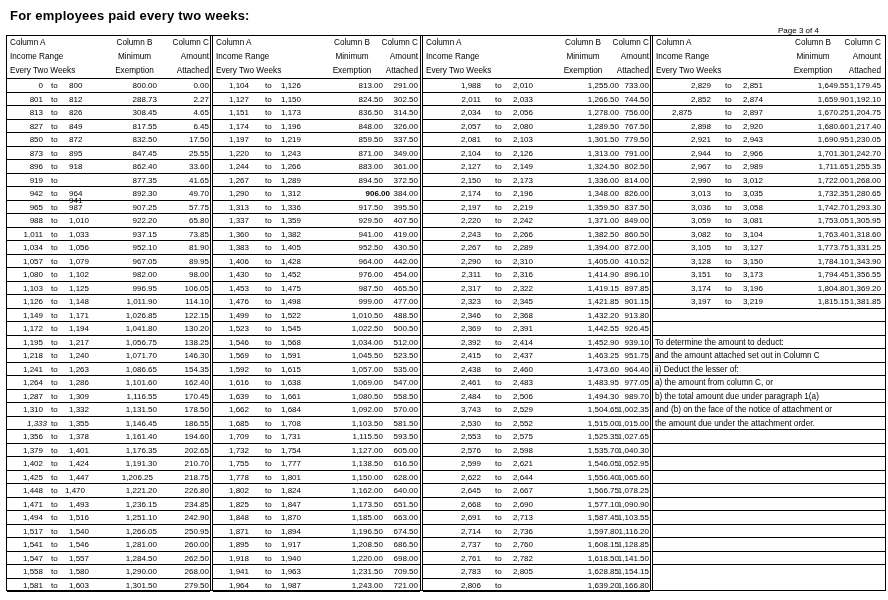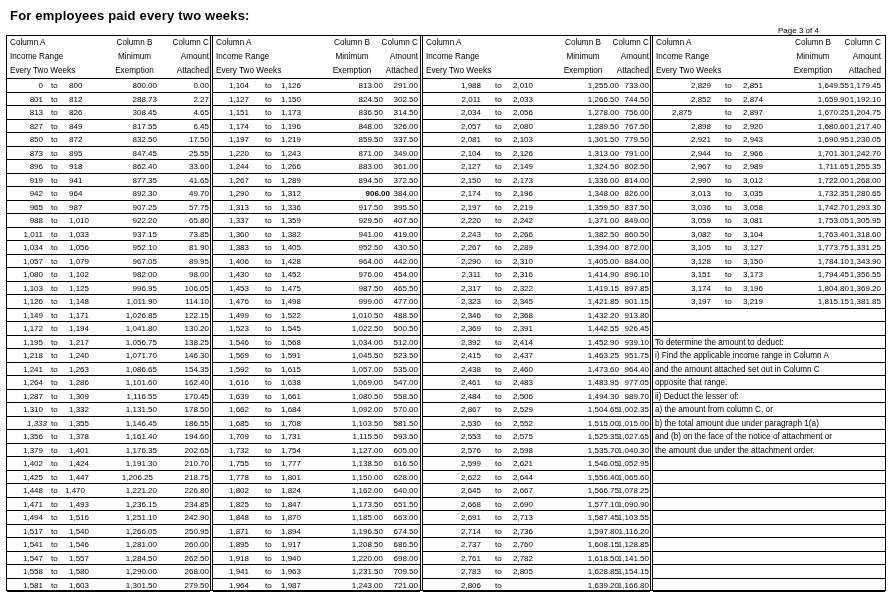--- a/index.html
+++ b/index.html
@@ -95,21 +95,21 @@
         <div class="row">
           <span class="lo" style="left: 0px; width: 36px;">896</span>
           <span class="to" style="left: 44px;">to</span>
           <span class="hi" style="left: 62px;">918</span>
           <span class="b" style="left: 100px; width: 50px;">862.40</span>
           <span class="c" style="left: 155px; width: 47px;">33.60</span>
         </div>
         <div class="row">
           <span class="lo" style="left: 0px; width: 36px;">919</span>
           <span class="to" style="left: 44px;">to</span>
-          <span class="hi" style="left: 62px;">941</span>
+          <span class="hi" style="left: 62px; margin-top: 20px;">941</span>
           <span class="b" style="left: 100px; width: 50px;">877.35</span>
           <span class="c" style="left: 155px; width: 47px;">41.65</span>
         </div>
         <div class="row">
           <span class="lo" style="left: 0px; width: 36px;">942</span>
           <span class="to" style="left: 44px;">to</span>
           <span class="hi" style="left: 62px;">964</span>
           <span class="b" style="left: 100px; width: 50px;">892.30</span>
           <span class="c" style="left: 155px; width: 47px;">49.70</span>
         </div>
@@ -713,21 +713,21 @@
           <span class="to" style="left: 72px;">to</span>
           <span class="hi" style="left: 90px;">2,289</span>
           <span class="b" style="left: 120px; width: 76px;">1,394.00</span>
           <span class="c" style="left: 190px; width: 36px;">872.00</span>
         </div>
         <div class="row">
           <span class="lo" style="left: 0px; width: 58px;">2,290</span>
           <span class="to" style="left: 72px;">to</span>
           <span class="hi" style="left: 90px;">2,310</span>
           <span class="b" style="left: 120px; width: 76px;">1,405.00</span>
-          <span class="c" style="left: 190px; width: 36px;">884.00</span>
+          <span class="c" style="left: 190px; width: 36px;">410.52</span>
         </div>
         <div class="row">
           <span class="lo" style="left: 0px; width: 58px;">2,311</span>
           <span class="to" style="left: 72px;">to</span>
           <span class="hi" style="left: 90px;">2,316</span>
           <span class="b" style="left: 120px; width: 76px;">1,414.90</span>
           <span class="c" style="left: 190px; width: 36px;">896.10</span>
         </div>
         <div class="row">
           <span class="lo" style="left: 0px; width: 58px;">2,317</span>
@@ -786,21 +786,21 @@
           <span class="c" style="left: 190px; width: 36px;">977.05</span>
         </div>
         <div class="row">
           <span class="lo" style="left: 0px; width: 58px;">2,484</span>
           <span class="to" style="left: 72px;">to</span>
           <span class="hi" style="left: 90px;">2,506</span>
           <span class="b" style="left: 120px; width: 76px;">1,494.30</span>
           <span class="c" style="left: 190px; width: 36px;">989.70</span>
         </div>
         <div class="row">
-          <span class="lo" style="left: 0px; width: 58px;">2,867</span>
+          <span class="lo" style="left: 0px; width: 58px;">3,743</span>
           <span class="to" style="left: 72px;">to</span>
           <span class="hi" style="left: 90px;">2,529</span>
           <span class="b" style="left: 120px; width: 76px;">1,504.65</span>
           <span class="c" style="left: 190px; width: 36px;">1,002.35</span>
         </div>
         <div class="row">
           <span class="lo" style="left: 0px; width: 58px;">2,530</span>
           <span class="to" style="left: 72px;">to</span>
           <span class="hi" style="left: 90px;">2,552</span>
           <span class="b" style="left: 120px; width: 76px;">1,515.00</span>
@@ -1026,23 +1026,21 @@
         <div class="row">
           <span class="lo" style="left: 0px; width: 58px;">3,197</span>
           <span class="to" style="left: 72px;">to</span>
           <span class="hi" style="left: 90px;">3,219</span>
           <span class="b" style="left: 120px; width: 76px;">1,815.15</span>
           <span class="c" style="left: 190px; width: 38px;">1,381.85</span>
         </div>
         <div class="row note"></div>
         <div class="row note"></div>
         <div class="row note">To determine the amount to deduct:</div>
-        <div class="row note">i) Find the applicable income range in Column A</div>
         <div class="row note">and the amount attached set out in Column C</div>
-        <div class="row note">opposite that range.</div>
         <div class="row note">ii) Deduct the lesser of:</div>
         <div class="row note">a) the amount from column C, or</div>
         <div class="row note">b) the total amount due under paragraph 1(a)</div>
         <div class="row note">and (b) on the face of the notice of attachment or</div>
         <div class="row note">the amount due under the attachment order.</div>
         <div class="row note"></div>
         <div class="row note"></div>
         <div class="row note"></div>
         <div class="row note"></div>
         <div class="row note"></div>

